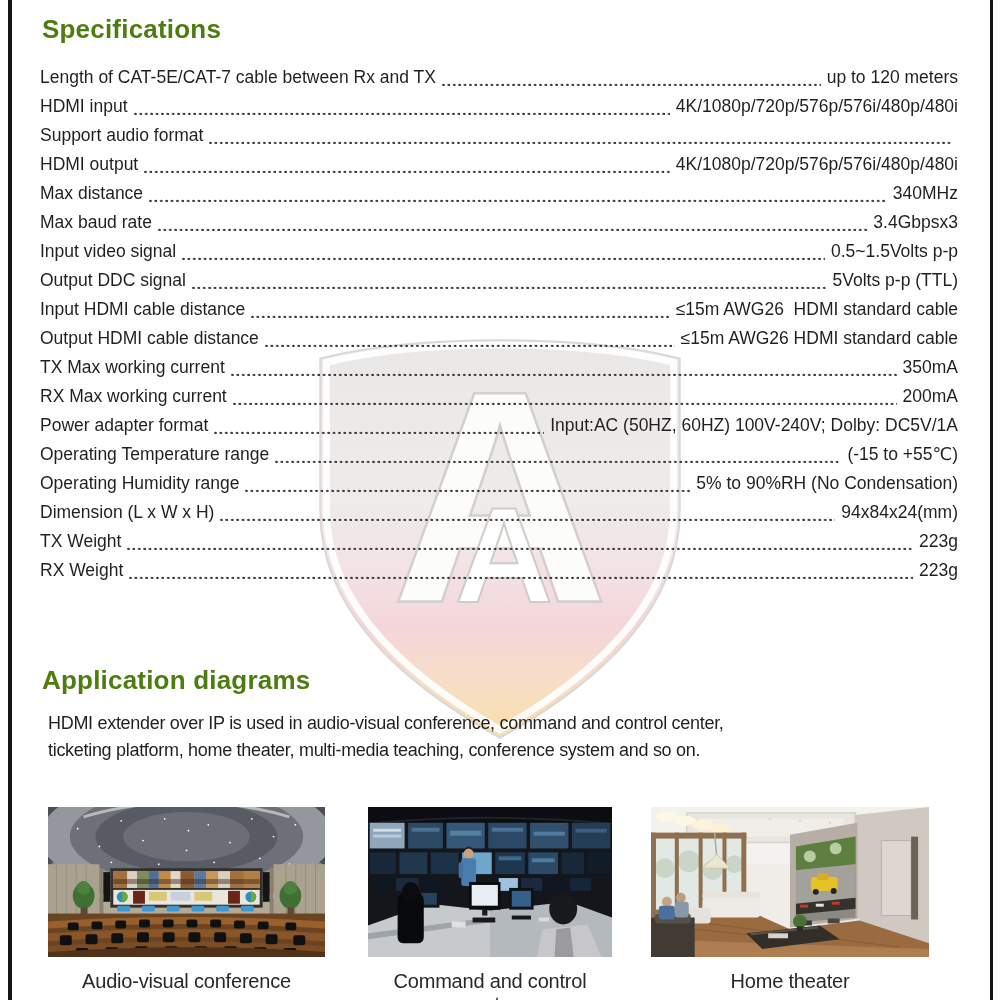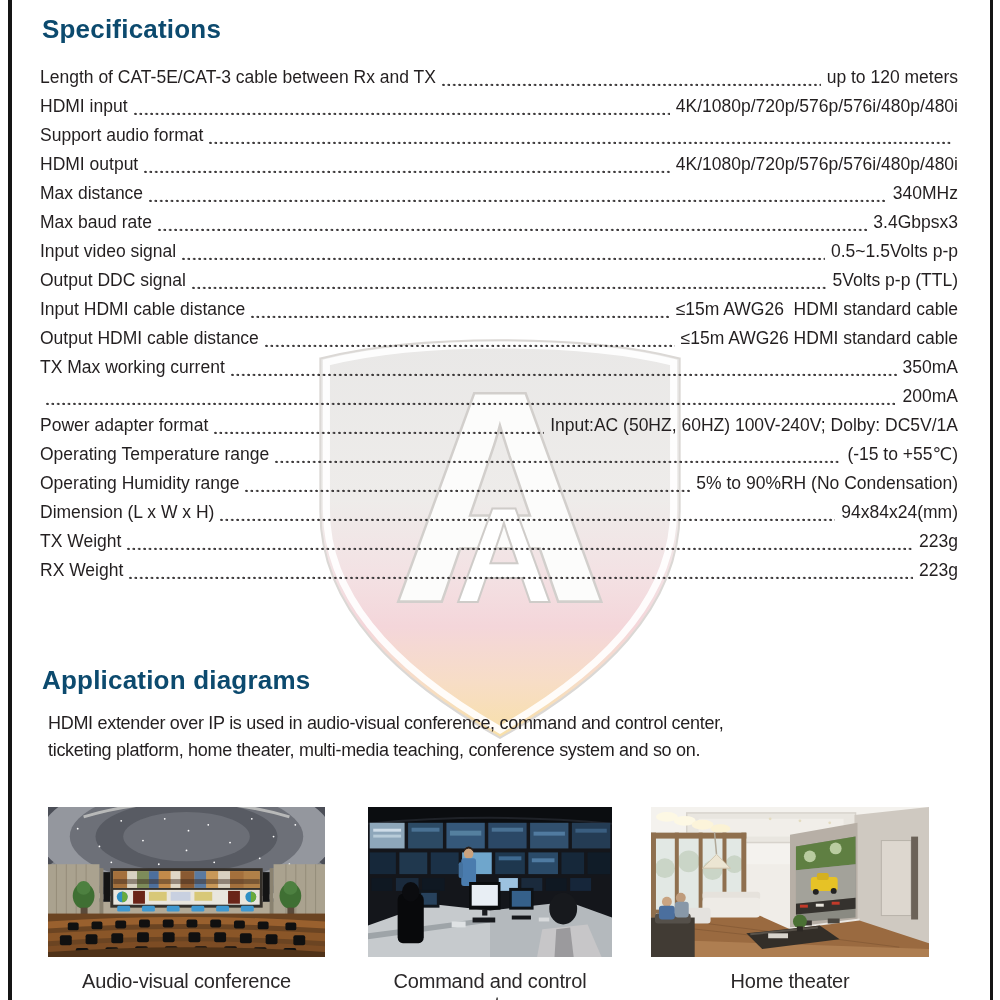--- a/index.html
+++ b/index.html
@@ -7,21 +7,21 @@
   body { font-family: "Liberation Sans", "DejaVu Sans", sans-serif; color: #231f20; position: relative; }
 
   .v-border { position: absolute; top: 0; height: 1000px; background: #151515; z-index: 3; }
   .v-border.left  { left: 8px;  width: 4px; }
   .v-border.right { left: 990px; width: 3px; }
 
   .watermark { position: absolute; left: 306px; top: 314px; width: 388px; height: 436px; z-index: 0; }
 
   .content { position: relative; z-index: 1; padding: 0 42px 0 40px; }
 
-  .section-title { font-size: 26px; font-weight: bold; letter-spacing: 0.2px; color: #0c4a6e; }
+  .section-title { font-size: 26px; font-weight: bold; letter-spacing: 0.2px; color: #4d7c0f; }
   .section-title.spec { margin: 14px 0 18px 2px; }
   .section-title.apps { margin: 80px 0 14px 2px; }
 
   .spec-list { margin-top: 2px; }
   .spec-row { display: flex; align-items: baseline; line-height: 29px; font-size: 17.5px; white-space: nowrap; }
   .spec-label { white-space: pre; }
   .spec-value { white-space: pre; }
   .spec-leader {
     flex: 1 1 auto;
     align-self: flex-end;
@@ -76,21 +76,21 @@
     <text x="196" y="285" text-anchor="middle" font-family="Liberation Sans, DejaVu Sans, sans-serif" font-weight="bold" font-size="135" fill="#ffffff" stroke="#cfccc9" stroke-width="2">A</text>
   </g>
 </svg>
 
 <div class="content">
 
   <h1 class="section-title spec">Specifications</h1>
 
   <div class="spec-list" id="spec-list">
       <div class="spec-row">
-      <span class="spec-label">Length of CAT-5E/CAT-3 cable between Rx and TX</span>
+      <span class="spec-label">Length of CAT-5E/CAT-7 cable between Rx and TX</span>
       <span class="spec-leader"></span>
       <span class="spec-value">up to 120 meters</span>
     </div>
       <div class="spec-row">
       <span class="spec-label">HDMI input</span>
       <span class="spec-leader"></span>
       <span class="spec-value">4K/1080p/720p/576p/576i/480p/480i</span>
     </div>
       <div class="spec-row">
       <span class="spec-label">Support audio format</span>
@@ -130,20 +130,21 @@
       <span class="spec-label">Output HDMI cable distance</span>
       <span class="spec-leader"></span>
       <span class="spec-value">≤15m AWG26 HDMI standard cable</span>
     </div>
       <div class="spec-row">
       <span class="spec-label">TX Max working current</span>
       <span class="spec-leader"></span>
       <span class="spec-value">350mA</span>
     </div>
       <div class="spec-row">
+      <span class="spec-label">RX Max working current</span>
       <span class="spec-leader"></span>
       <span class="spec-value">200mA</span>
     </div>
       <div class="spec-row">
       <span class="spec-label">Power adapter format</span>
       <span class="spec-leader"></span>
       <span class="spec-value">Input:AC (50HZ, 60HZ) 100V-240V; Dolby: DC5V/1A</span>
     </div>
       <div class="spec-row">
       <span class="spec-label">Operating Temperature range</span>

